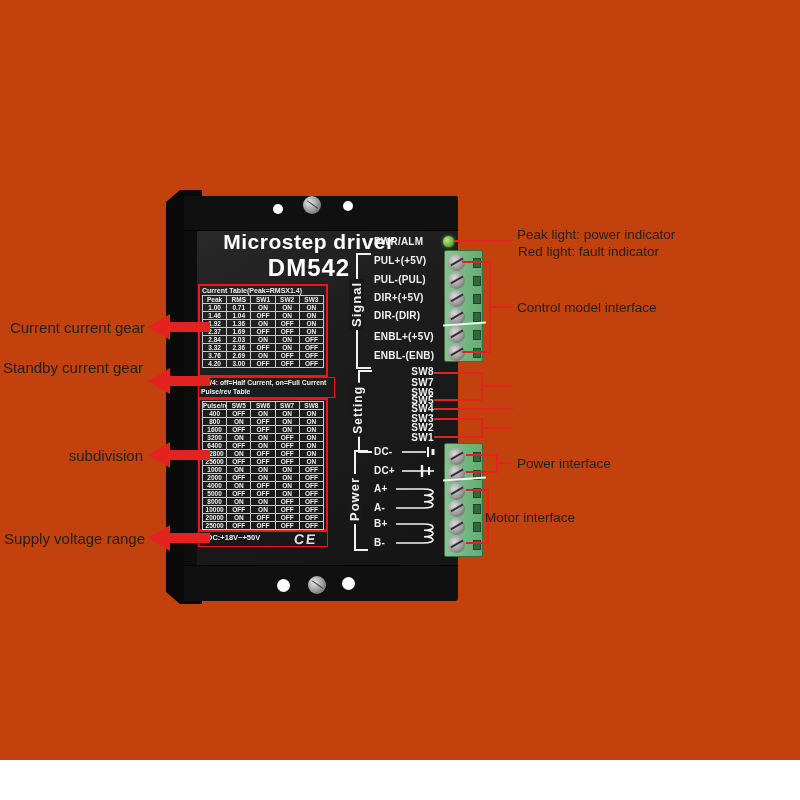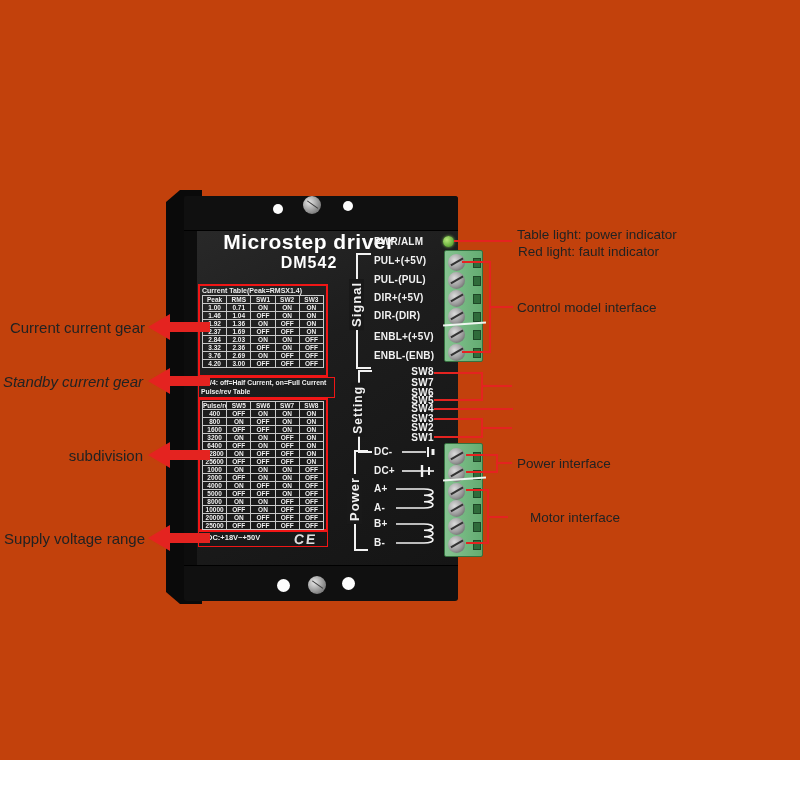--- a/index.html
+++ b/index.html
@@ -18,21 +18,21 @@
   .panel.top{top:0;border-bottom:1px solid #000;border-radius:3px 3px 0 0;}
   .panel.bottom{top:369px;height:35px;border-top:1px solid #000;border-radius:0 0 3px 3px;}
   .hole{position:absolute;border-radius:50%;background:#fdfdfd;}
   .screw{position:absolute;border-radius:50%;
          background:radial-gradient(circle at 35% 35%,#e6e6e6,#8f8f8f 60%,#555);}
   .screw::after{content:"";position:absolute;left:15%;top:46%;width:70%;height:8%;background:#3c3c3c;
                 transform:rotate(35deg);}
 
   .title{position:absolute;left:20px;width:210px;text-align:center;color:#fff;font-weight:bold;}
   .title.l1{top:34px;font-size:21px;letter-spacing:.5px;}
-  .title.l2{top:58px;font-size:16px;letter-spacing:1px;}
+  .title.l2{top:58px;font-size:24px;letter-spacing:1px;}
 
   
   .red-box{position:absolute;border:2px solid var(--boxred);box-sizing:border-box;}
   .tbl-title{color:#eee;font-size:7px;font-weight:bold;line-height:9px;padding-left:2px;white-space:nowrap;}
   table.device-table{border-collapse:collapse;width:calc(100% - 4px);margin:0 2px 1px 2px;table-layout:fixed;}
   table.device-table th,table.device-table td{border:1px solid #c9c9c9;color:#efefef;font-size:6.5px;
       font-weight:bold;line-height:7px;height:7px;text-align:center;padding:0;white-space:nowrap;overflow:hidden;}
   .note-line{color:#eee;font-size:6.8px;font-weight:bold;line-height:9px;padding-left:2px;white-space:nowrap;}
   .vdc-text{color:#eee;font-size:7.5px;font-weight:bold;line-height:12px;padding-left:3px;}
   .ce{position:absolute;left:294px;top:531px;color:#e0e0e0;font-size:14px;font-weight:bold;
@@ -382,21 +382,21 @@
     <div class="tslot" style="top:96px;"></div>
     <div class="tgap" style="top:34px;"></div>
   </div>
 
   <div class="ltext" style="top:319px;right:655px;">Current current gear</div>
   <div class="arrow" style="left:148px;top:314px;">
       <div class="head"></div>
       <div class="shaft"></div>
     </div>
 
-  <div class="ltext" style="top:373px;right:657px;font-style:italic;">Standby current gear</div>
+  <div class="ltext" style="top:359px;right:657px;">Standby current gear</div>
   <div class="arrow" style="left:148px;top:368px;">
       <div class="head"></div>
       <div class="shaft"></div>
     </div>
 
   <div class="ltext" style="top:447px;right:657px;">subdivision</div>
   <div class="arrow" style="left:148px;top:442px;">
       <div class="head"></div>
       <div class="shaft"></div>
     </div>
@@ -429,19 +429,19 @@
   <div class="rline h2" style="left:466px;top:454px;width:32px;"></div>
   <div class="rline h2" style="left:466px;top:471px;width:32px;"></div>
   <div class="rline w2" style="left:496px;top:454px;height:19px;"></div>
   <div class="rline h2" style="left:496px;top:462px;width:16px;"></div>
 
   <div class="rline h2" style="left:466px;top:489px;width:23px;"></div>
   <div class="rline h2" style="left:466px;top:542px;width:23px;"></div>
   <div class="rline w2" style="left:487px;top:489px;height:55px;"></div>
   <div class="rline h2" style="left:487px;top:516px;width:21px;"></div>
 
-  <div class="rtext" style="left:517px;top:227px;">Table light: power indicator</div>
+  <div class="rtext" style="left:517px;top:227px;">Peak light: power indicator</div>
   <div class="rtext" style="left:518px;top:244px;">Red light: fault indicator</div>
   <div class="rtext" style="left:517px;top:300px;">Control model interface</div>
   <div class="rtext" style="left:517px;top:456px;">Power interface</div>
-  <div class="rtext" style="left:530px;top:510px;">Motor interface</div>
+  <div class="rtext" style="left:485px;top:510px;">Motor interface</div>
 
 </div>
 
 </body></html>

